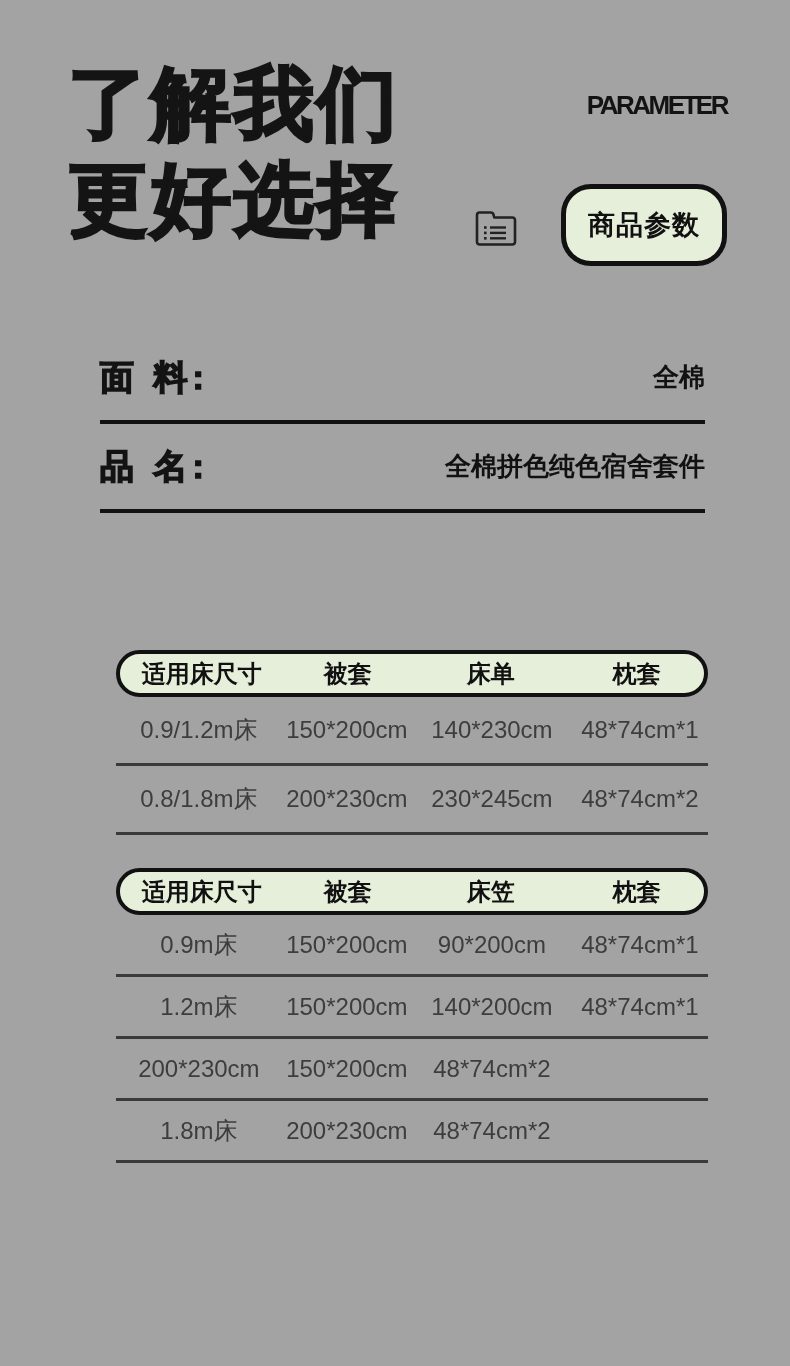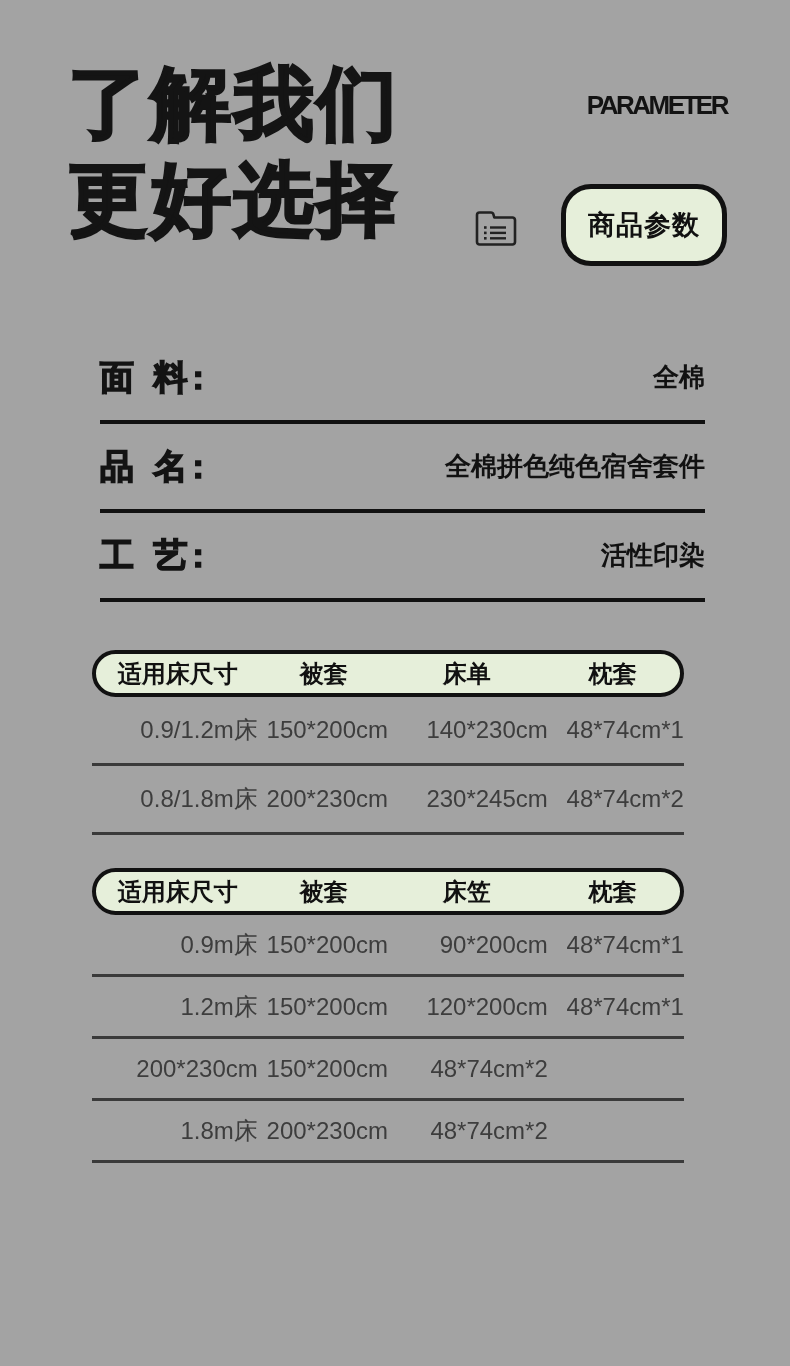--- a/index.html
+++ b/index.html
@@ -84,21 +84,21 @@
   .spec-value {
     font-size: 26px;
     font-weight: 700;
     color: #111111;
     white-space: nowrap;
   }
 
   
   .spec-table {
     position: absolute;
-    left: 92px;
+    left: 116px;
     width: 592px;
   }
   .t1 { top: 650px; }
   .t2 { top: 868px; }
   .tbl-header {
     box-sizing: border-box;
     height: 47px;
     border: 4px solid #111111;
     border-radius: 26px;
     background: #e6efda;
@@ -117,21 +117,21 @@
     box-sizing: border-box;
     height: 62px;
     border-bottom: 3px solid #3a3a3a;
     display: grid;
     grid-template-columns: 28% 22% 27% 23%;
     align-items: center;
   }
   .tbl-row:first-of-type { height: 69px; }
   .t1 .tbl-row { height: 69px; }
   .tbl-row .cell {
-    text-align: right;
+    text-align: center;
     font-size: 24px;
     font-weight: 400;
     color: #3d3d3d;
     white-space: nowrap;
   }
 </style>
 </head>
 <body>
 
 <div class="page">
@@ -158,24 +158,20 @@
 
   <div class="specs">
     <div class="spec-row">
       <span class="spec-label">面 料:</span>
       <span class="spec-value">全棉</span>
     </div>
     <div class="spec-row">
       <span class="spec-label">品 名:</span>
       <span class="spec-value">全棉拼色纯色宿舍套件</span>
     </div>
-    <div class="spec-row">
-      <span class="spec-label">工 艺:</span>
-      <span class="spec-value">活性印染</span>
-    </div>
   </div>
 
   <div class="spec-table t1">
     <div class="tbl-header">
       <span class="cell">适用床尺寸</span>
       <span class="cell">被套</span>
       <span class="cell">床单</span>
       <span class="cell">枕套</span>
     </div>
     <div class="tbl-row">
@@ -201,21 +197,21 @@
     </div>
     <div class="tbl-row">
       <span class="cell">0.9m床</span>
       <span class="cell">150*200cm</span>
       <span class="cell">90*200cm</span>
       <span class="cell">48*74cm*1</span>
     </div>
     <div class="tbl-row">
       <span class="cell">1.2m床</span>
       <span class="cell">150*200cm</span>
-      <span class="cell">120*200cm</span>
+      <span class="cell">140*200cm</span>
       <span class="cell">48*74cm*1</span>
     </div>
     <div class="tbl-row">
       <span class="cell">200*230cm</span>
       <span class="cell">150*200cm</span>
       <span class="cell">48*74cm*2</span>
     </div>
     <div class="tbl-row">
       <span class="cell">1.8m床</span>
       <span class="cell">200*230cm</span>

